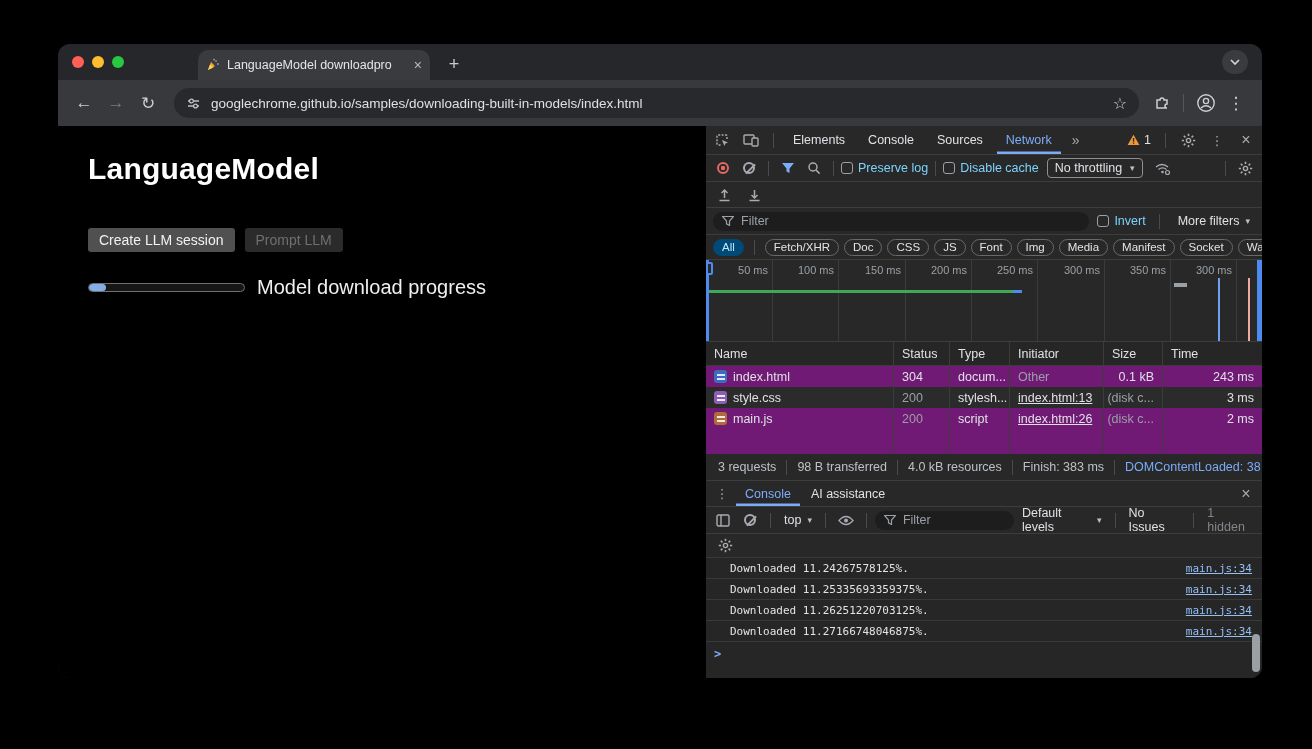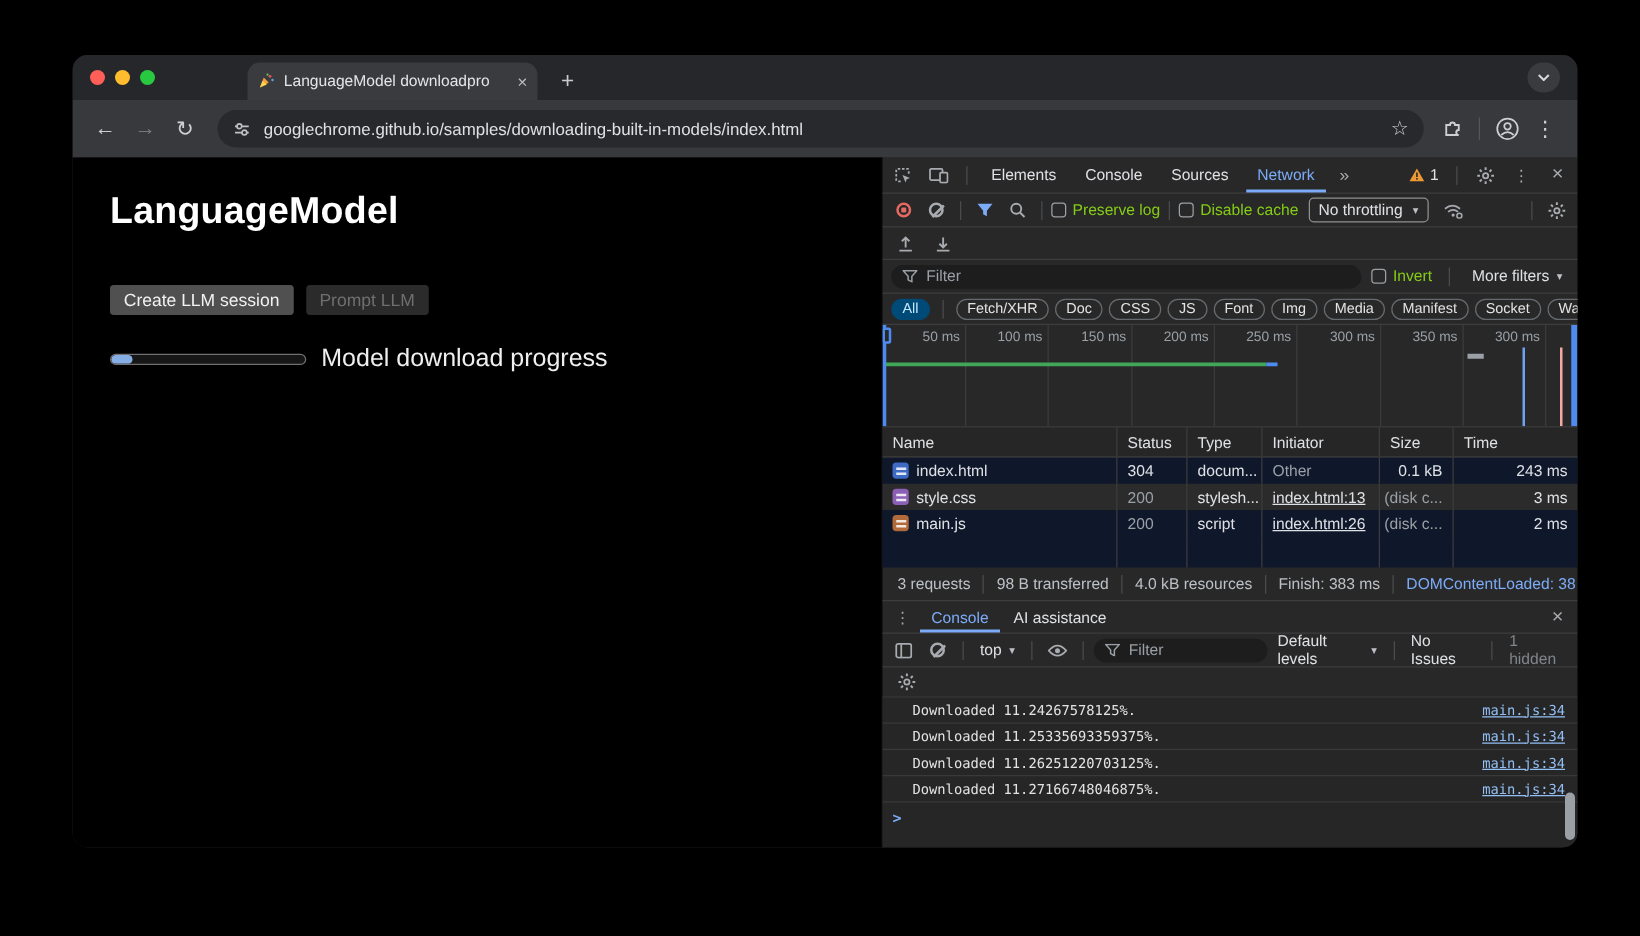--- a/index.html
+++ b/index.html
@@ -58,21 +58,21 @@
   .dt-tab.active { color:#7cacf8; box-shadow:inset 0 -2.5px 0 #7cacf8; }
   .more-tabs { color:#a8abb0; font-size:14px; padding:0 6px; }
   .warnbadge { display:flex; align-items:center; gap:4px; color:#dfe1e5; margin-left:auto; padding:0 4px; }
 
   .dt-nettoolbar { height:27px; border-bottom:1px solid #3d3d3d; padding:0 5px; gap:2px; }
   .record { width:12px; height:12px; border:2px solid #e46962; border-radius:50%; position:relative; }
   .record::after { content:""; position:absolute; left:2px; top:2px; width:4px; height:4px; background:#e46962; border-radius:1px; }
   .nocircle { width:12px; height:12px; border:2px solid #a8abb0; border-radius:50%; position:relative; }
   .nocircle::after { content:""; position:absolute; left:-1px; top:4px; width:13px; height:2px; background:#a8abb0; transform:rotate(-45deg); }
   .chk { width:12px; height:12px; border:1.5px solid #9aa0a6; border-radius:3px; margin-right:5px; flex:0 0 auto; }
-  .lbl { font-size:12.5px; color:#84cc16; white-space:nowrap; }
+  .lbl { font-size:12.5px; color:#7dd3fc; white-space:nowrap; }
   .select { display:flex; align-items:center; gap:8px; border:1px solid #8e918f; border-radius:4px;
             height:20px; padding:0 7px; margin:0 6px; color:#dfe1e5; }
   .caret { font-size:9px; color:#bdc1c6; }
 
   .dt-har { height:26px; border-bottom:1px solid #3d3d3d; padding:0 6px; gap:6px; }
 
   .dt-filterrow { height:27px; border-bottom:1px solid #3d3d3d; padding:0 7px; gap:8px; }
   .filterpill { flex:1; height:19px; background:#1d1d1d; border-radius:10px; display:flex; align-items:center;
                 gap:7px; padding:0 9px; color:#9aa0a6; }
   .chkline { display:flex; align-items:center; }
@@ -87,21 +87,21 @@
   .ticklabel { position:absolute; top:4px; width:60px; text-align:right; font-size:11px; color:#9aa0a6; }
   .tl-green { position:absolute; left:1px; top:30px; width:306px; height:3px; background:#3fa757; }
   .tl-blue  { position:absolute; left:307px; top:30px; width:9px; height:3px; background:#4e8bf0; }
   .tl-gray  { position:absolute; left:468px; top:23px; width:13px; height:4px; background:#9aa0a6; }
   .tl-dcl   { position:absolute; left:512px; top:18px; bottom:0; width:2px; background:#6ea1f0; }
   .tl-load  { position:absolute; left:542px; top:18px; bottom:0; width:2px; background:#f2a9a1; }
   .tl-handle-l { position:absolute; left:0; top:0; bottom:0; width:3px; background:#4e8bf0; }
   .tl-grip-l { position:absolute; left:0; top:2px; width:7px; height:13px; border:2px solid #4e8bf0; border-radius:2px; background:#282828; }
   .tl-handle-r { position:absolute; right:0; top:0; bottom:0; width:5px; background:#4e8bf0; }
 
-  .dt-table { height:112px; display:flex; flex-direction:column; background:#0f172a;text-align:right; }
+  .dt-table { height:112px; display:flex; flex-direction:column; background:#701a75;text-align:right; }
   .tgrid { display:grid; grid-template-columns:188px 56px 60px 94px 59px 1fr; }
   .tcell { padding:0 8px; height:100%; display:flex; align-items:center; border-right:1px solid #3c3c3c;
            white-space:nowrap; overflow:hidden; }
   .tcell:last-child { border-right:none; }
   .thead { height:24px; border-bottom:1px solid #3c3c3c; background:#262626; flex:0 0 auto; }
   .trow { height:21px; flex:0 0 auto; }
   .trow.alt { background:#2b2b2b; }
   .tempty { flex:1; }
   .num { justify-content:flex-end; }
   .gray { color:#9aa0a6; }

